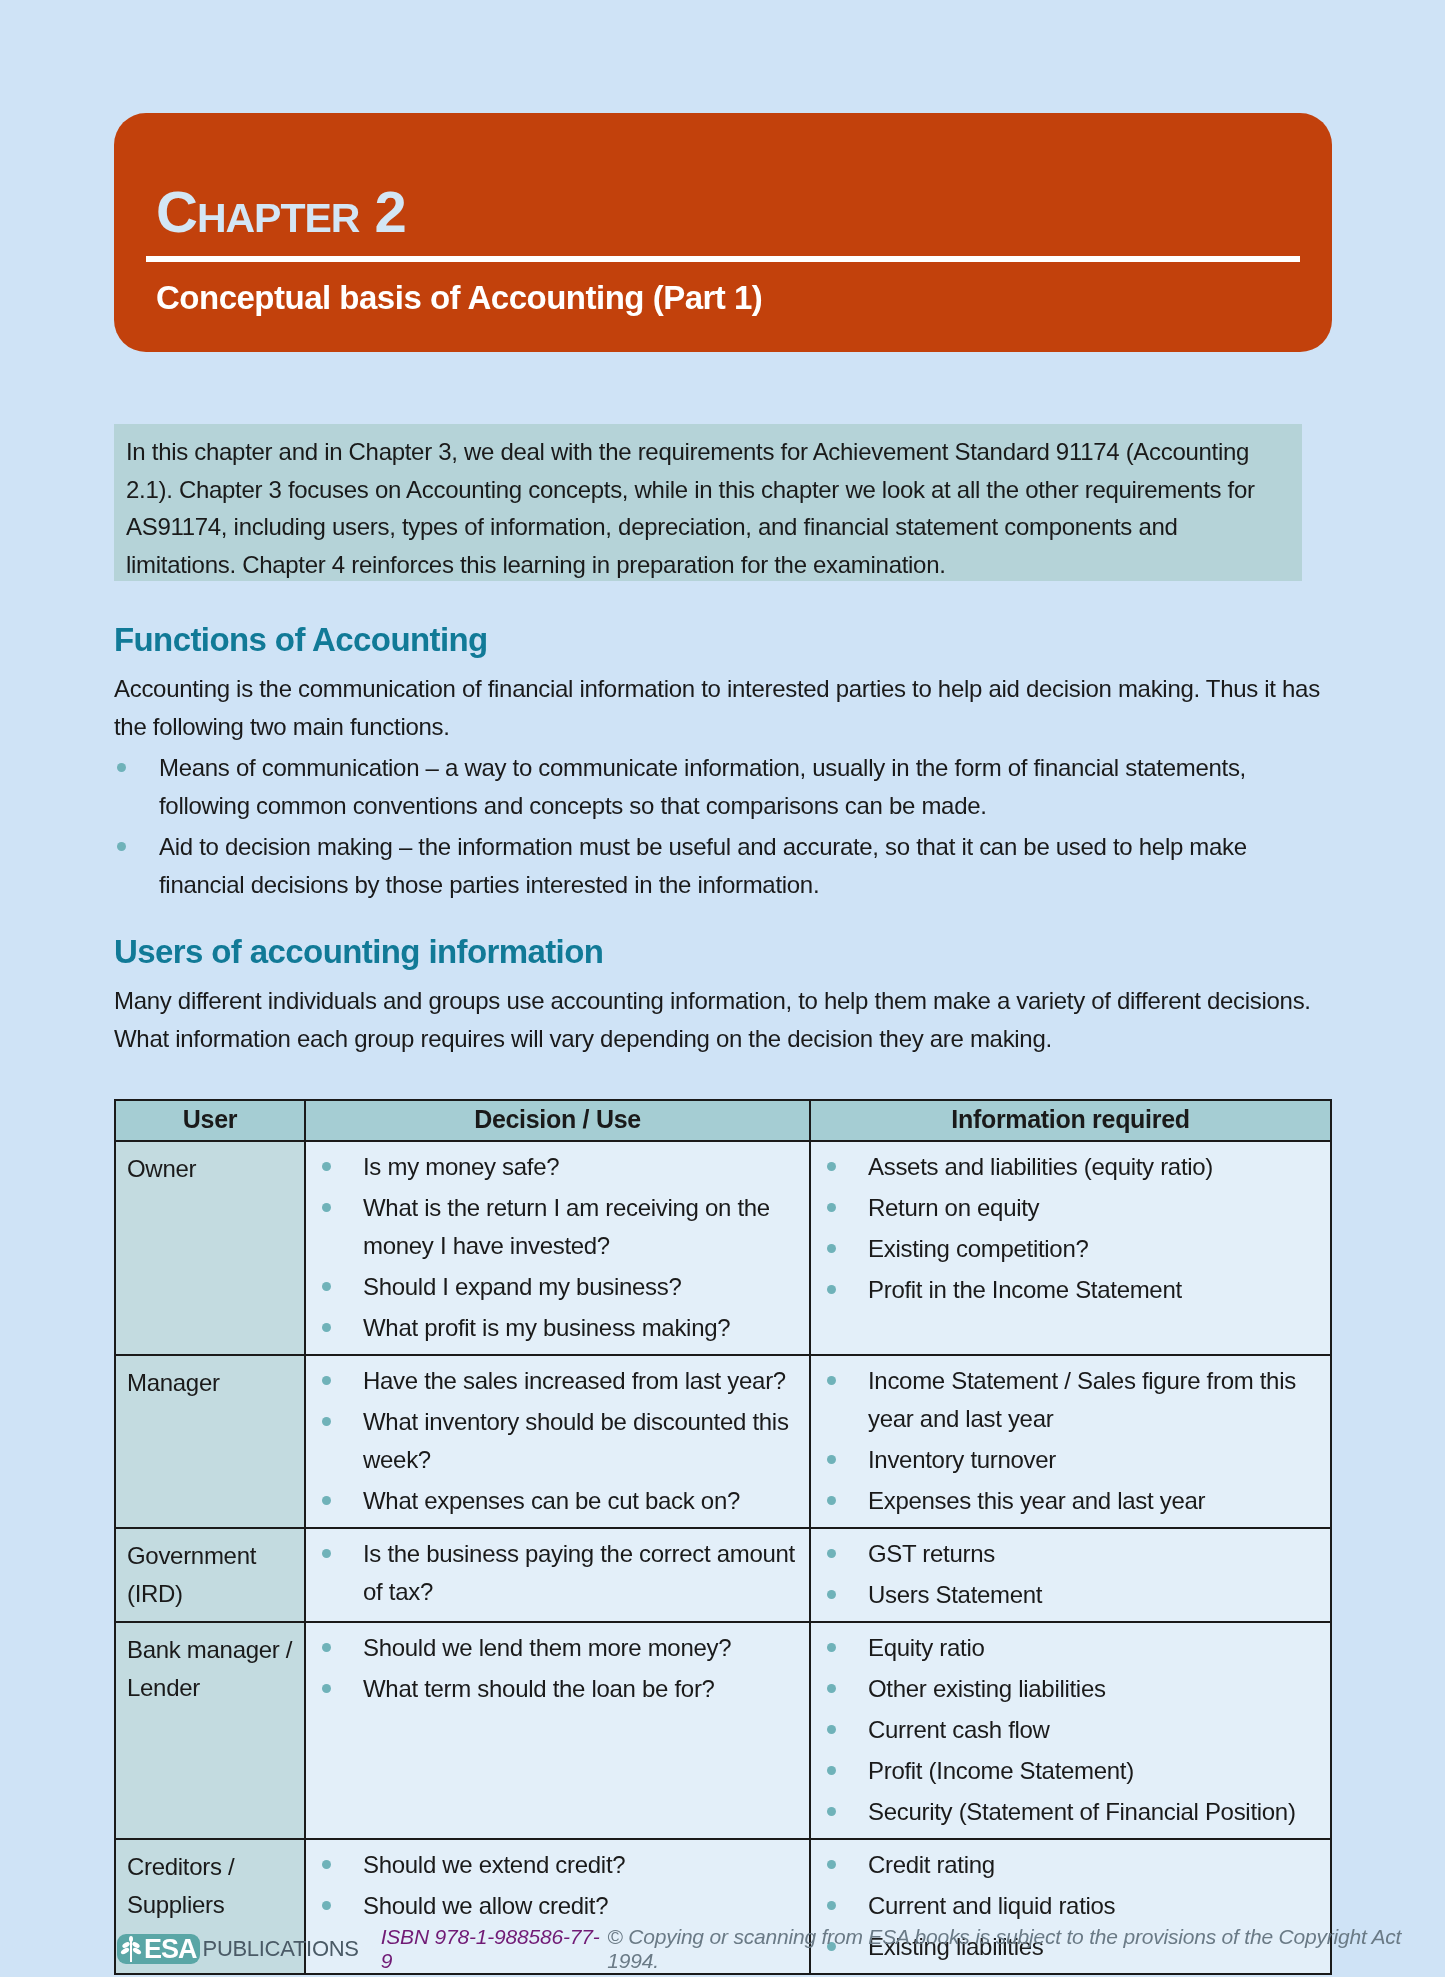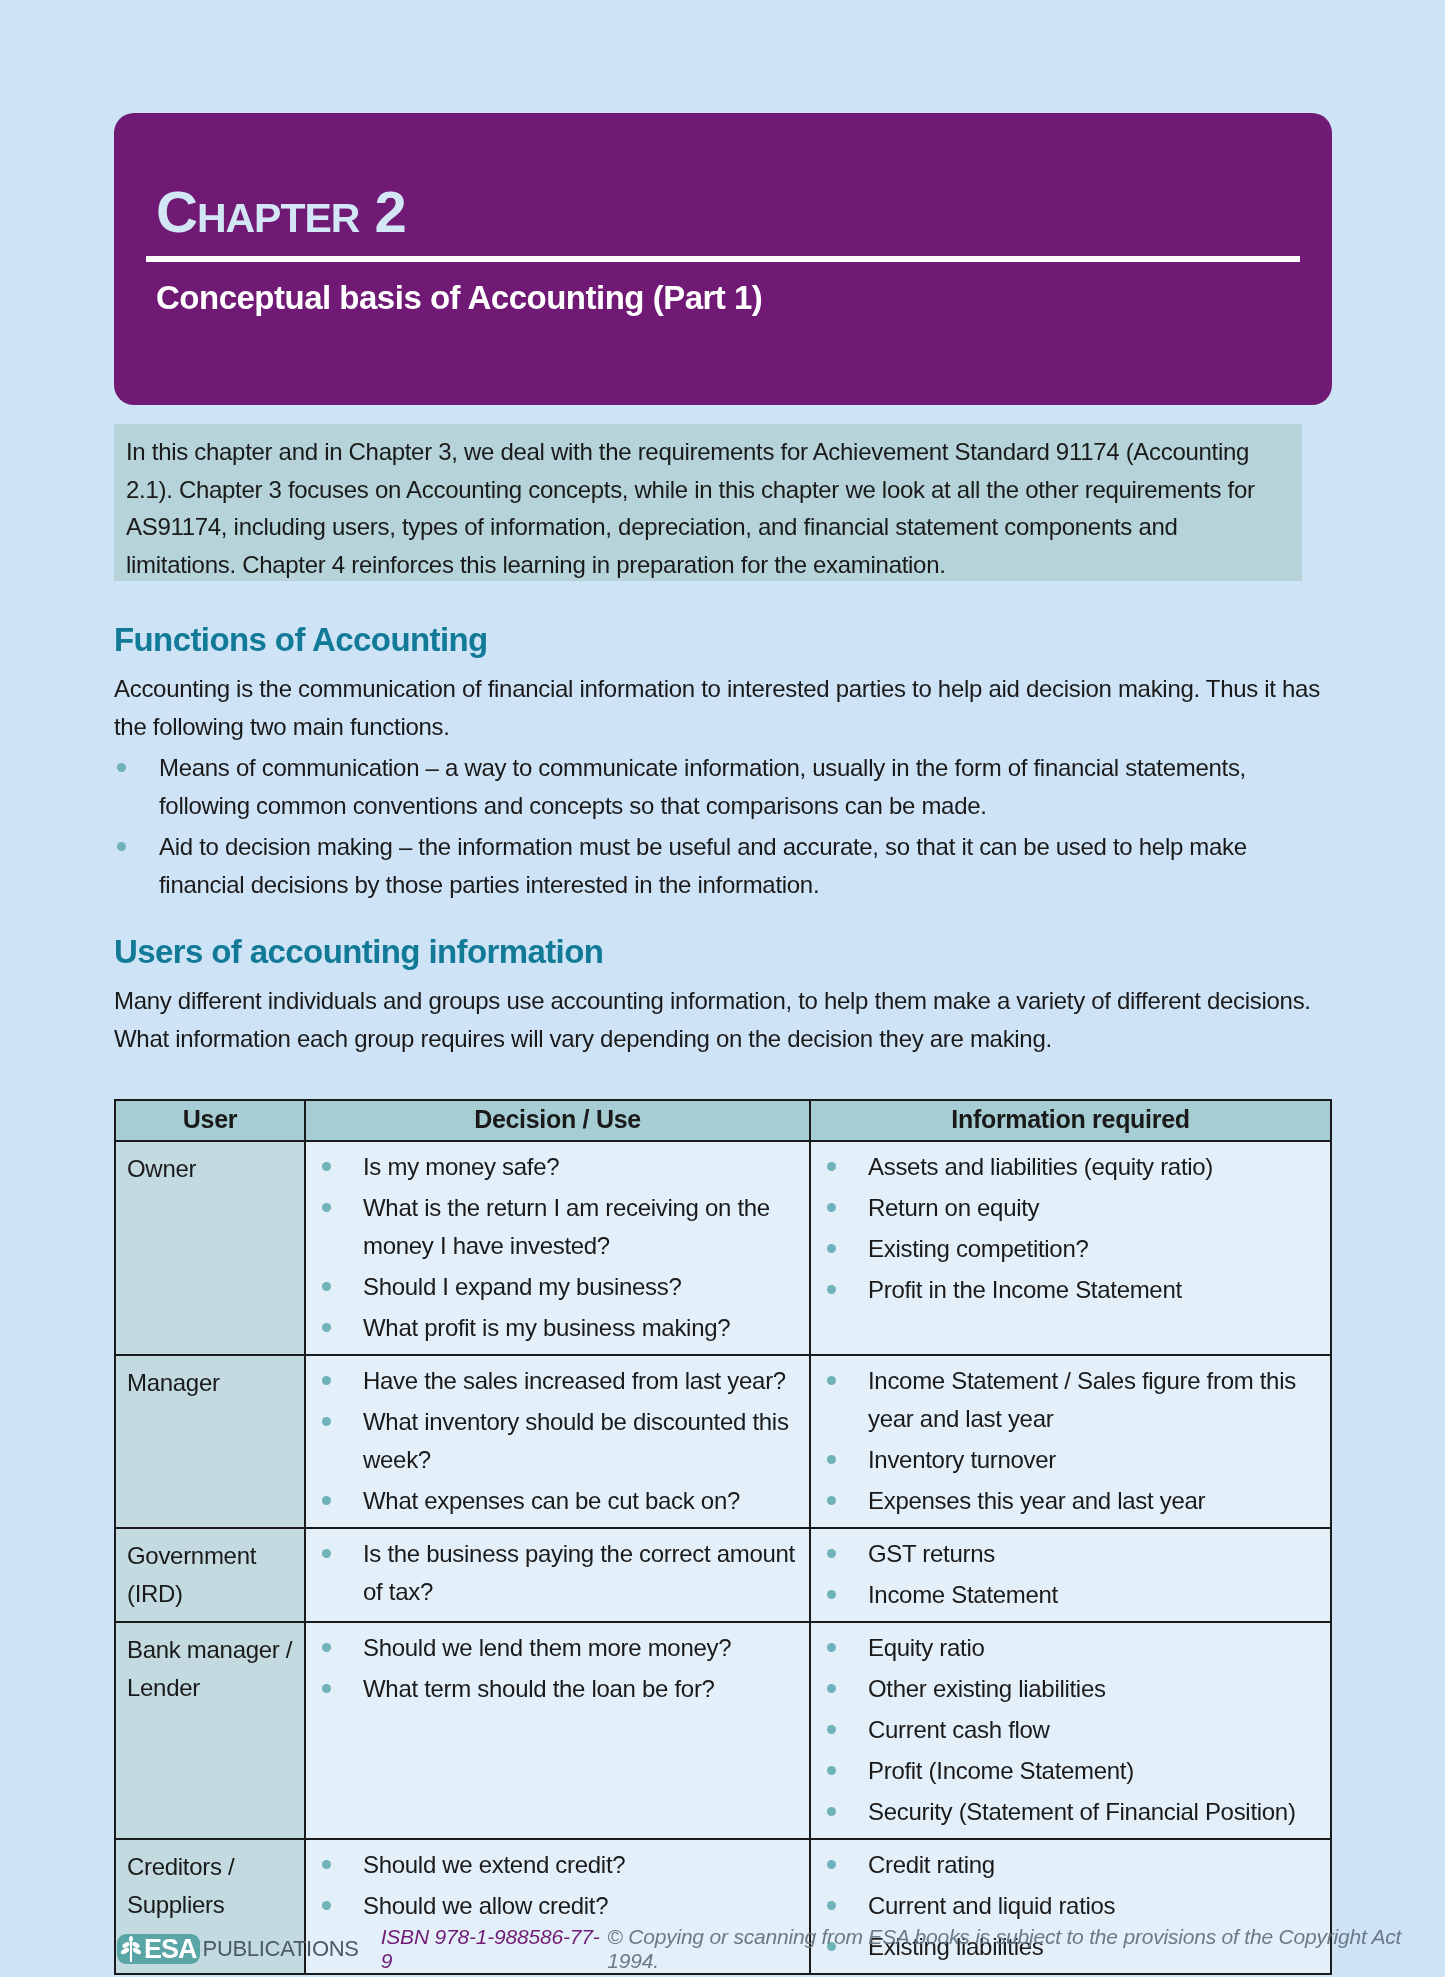--- a/index.html
+++ b/index.html
@@ -8,23 +8,23 @@
     background: #cfe3f6;
     font-family: "Liberation Sans", "DejaVu Sans", sans-serif;
     color: #1a1a1a;
     overflow: hidden;
   }
   .page { position: relative; width: 1445px; height: 1977px; }
 
   
   .banner {
     position: absolute; left: 114px; top: 113px;
-    width: 1218px; height: 292px;
-    background: #701a75;
-    border-radius: 20px;
+    width: 1218px; height: 239px;
+    background: #c2410c;
+    border-radius: 32px;
   }
   .chapter-title {
     position: absolute; left: 42px; top: 70px;
     color: #d3e6f5;
     font-weight: bold;
     font-size: 58px;
     letter-spacing: -1px;
     line-height: 1;
     font-variant: small-caps;
   }
@@ -188,21 +188,21 @@
         <tr style="height: 72px;">
           <td class="user-cell">Government (IRD)</td>
           <td class="decision-cell">
             <ul class="cell-list">
               <li><span class="dot"></span><span>Is the business paying the correct amount of tax?</span></li>
             </ul>
           </td>
           <td class="info-cell">
             <ul class="cell-list">
               <li><span class="dot"></span><span>GST returns</span></li>
-              <li><span class="dot"></span><span>Income Statement</span></li>
+              <li><span class="dot"></span><span>Users Statement</span></li>
             </ul>
           </td>
         </tr>
         <tr style="height: 165px; padding-left: 33px;">
           <td class="user-cell">Bank manager / Lender</td>
           <td class="decision-cell">
             <ul class="cell-list">
               <li><span class="dot"></span><span>Should we lend them more money?</span></li>
               <li><span class="dot"></span><span>What term should the loan be for?</span></li>
             </ul>

